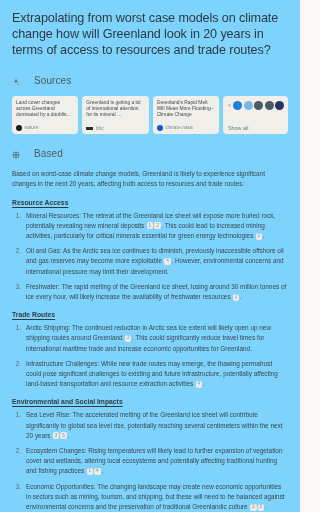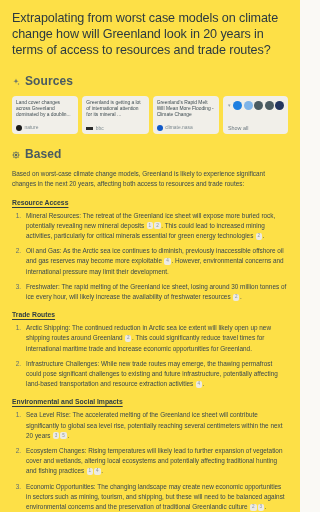--- a/index.html
+++ b/index.html
@@ -8,45 +8,46 @@
     height: 512px;
     background: #faf9f5;
     font-family: "Liberation Sans", sans-serif;
     color: #2f3b40;
     overflow: hidden;
   }
   .page {
     width: 300px;
     height: 512px;
     padding: 10px 12px 0 12px;
-    background: #fde047;
+    background: #7dd3fc;
   }
 
   
   .question {
     font-size: 12.6px;
     line-height: 16.2px;
     font-weight: 400;
     color: #2c3a40;
     letter-spacing: -0.1px;
     margin-bottom: 13px;
   }
 
   
   .sec-head {
     display: flex;
     align-items: center;
     gap: 5px;
     margin-bottom: 6px;
   }
   .sec-head-label {
-    font-size: 12px;
-    font-weight: 700;
+    font-size: 10px;
+    font-weight: 400;
     color: #4a5b61;
     letter-spacing: 0.1px;
+    margin-left: 9px;
   }
   .sparkle-icon, .answer-icon { display: block; }
 
   
   .sources-row {
     display: flex;
     gap: 4px;
     margin-bottom: 11px;
   }
   .source-card {

